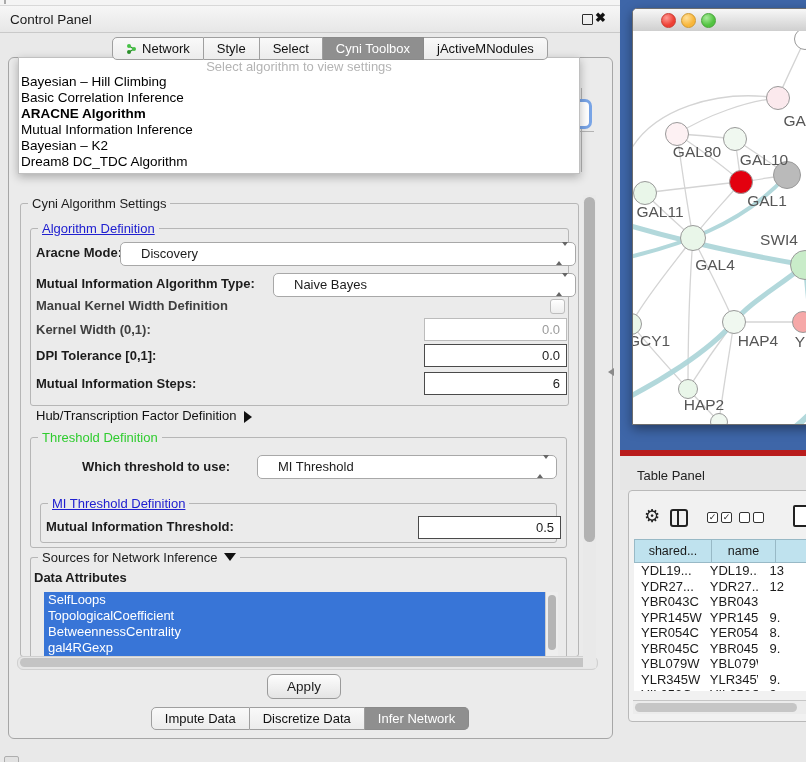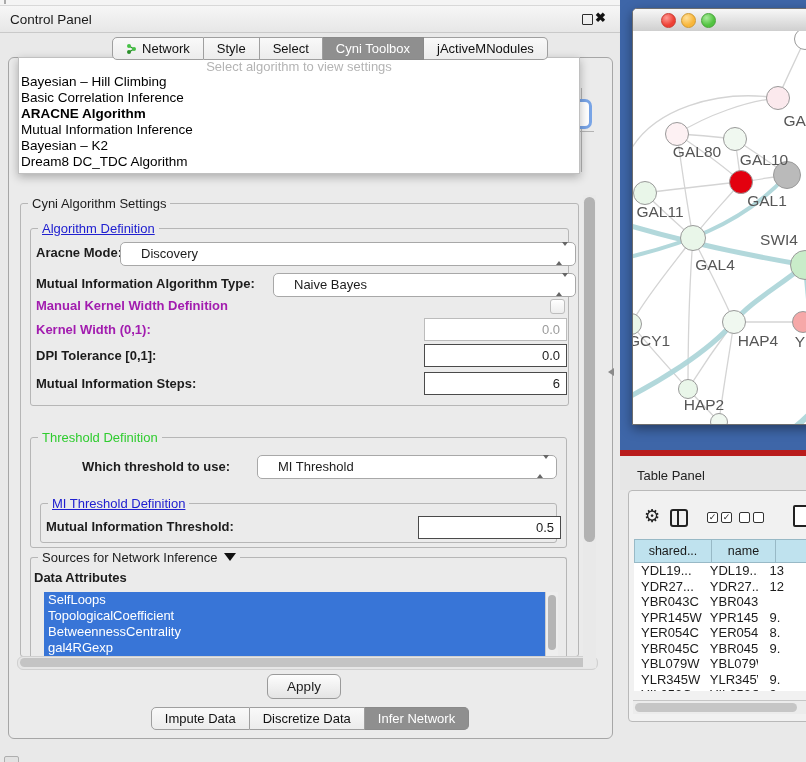--- a/index.html
+++ b/index.html
@@ -37,21 +37,21 @@
   #popup-prompt{height:15px;text-align:center;color:#b4b4b4;font-size:13px;padding-top:1px;}
   .pitem{height:16px;line-height:16px;padding-left:2px;font-size:13.5px;color:#000;white-space:nowrap;}
   .pitem.bold{font-weight:bold;}
 
   
   .grp{position:absolute;border:1px solid #b6b6b6;border-radius:3px;z-index:10;}
   .gtitle{position:absolute;top:-8px;left:7px;background:#ebebeb;padding:0 4px;font-size:13px;white-space:nowrap;}
   .gtitle.blue{color:#2020d0;text-decoration:underline;}
   .gtitle.green{color:#2fcc2f;}
   .lbl{position:absolute;font-size:13px;font-weight:bold;color:#1c1c1c;white-space:nowrap;z-index:12;}
-  .lbl.dis{color:#a21caf;}
+  .lbl.dis{color:#404040;}
   .combo{position:absolute;background:#fff;border:1px solid #a8a8a8;border-radius:5px;font-size:13px;line-height:22px;height:22px;padding-left:20px;z-index:12;}
   .steppers{position:absolute;right:7px;top:50%;transform:translateY(-50%);}
   .tri-up{width:0;height:0;border:3.5px solid transparent;border-bottom:4.5px solid #666;margin-bottom:2px;}
   .tri-dn{width:0;height:0;border:3.5px solid transparent;border-top:4.5px solid #666;}
   .field{position:absolute;background:#fff;border:1px solid #4a4a4a;font-size:13px;text-align:right;padding:0 6px;line-height:21px;height:21px;z-index:12;}
   .field.dis{border-color:#bcbcbc;color:#9b9b9b;}
   #kernel-checkbox{position:absolute;left:550px;top:299px;width:13px;height:13px;border:1px solid #bdbdbd;border-radius:3px;background:linear-gradient(#fff,#ededed);z-index:12;}
   .tri-right{display:inline-block;width:0;height:0;border:6px solid transparent;border-left:8px solid #111;margin-left:8px;vertical-align:-3px;}
   .tri-down{display:inline-block;width:0;height:0;border:6px solid transparent;border-top:8px solid #111;margin-left:6px;vertical-align:-5px;}
   #hub-row{position:absolute;left:36px;top:408px;font-size:13px;color:#111;z-index:12;white-space:nowrap;}
@@ -192,20 +192,23 @@
 
   <span class="lbl dis" style="left:36px;top:322px;">Kernel Width (0,1):</span>
   <div class="field dis" style="left:424px;top:318px;width:129px;">0.0</div>
 
   <span class="lbl" style="left:36px;top:348px;">DPI Tolerance [0,1]:</span>
   <div class="field" style="left:424px;top:344px;width:129px;">0.0</div>
 
   <span class="lbl" style="left:36px;top:376px;">Mutual Information Steps:</span>
   <div class="field" style="left:424px;top:372px;width:129px;">6</div>
 
+  <div id="hub-row">
+    <span>Hub/Transcription Factor Definition</span><span class="tri-right"></span>
+  </div>
 
   <div class="grp" style="left:30px;top:437px;width:535px;height:109px;">
     <span class="gtitle green">Threshold Definition</span>
   </div>
 
   <span class="lbl" style="left:82px;top:459px;">Which threshold to use:</span>
   <div class="combo" style="left:237px;top:455px;width:278px;margin-left:20px;">
     <span>MI Threshold</span>
     <span class="steppers"><span class="tri-up"></span><span class="tri-dn"></span></span>
   </div>

